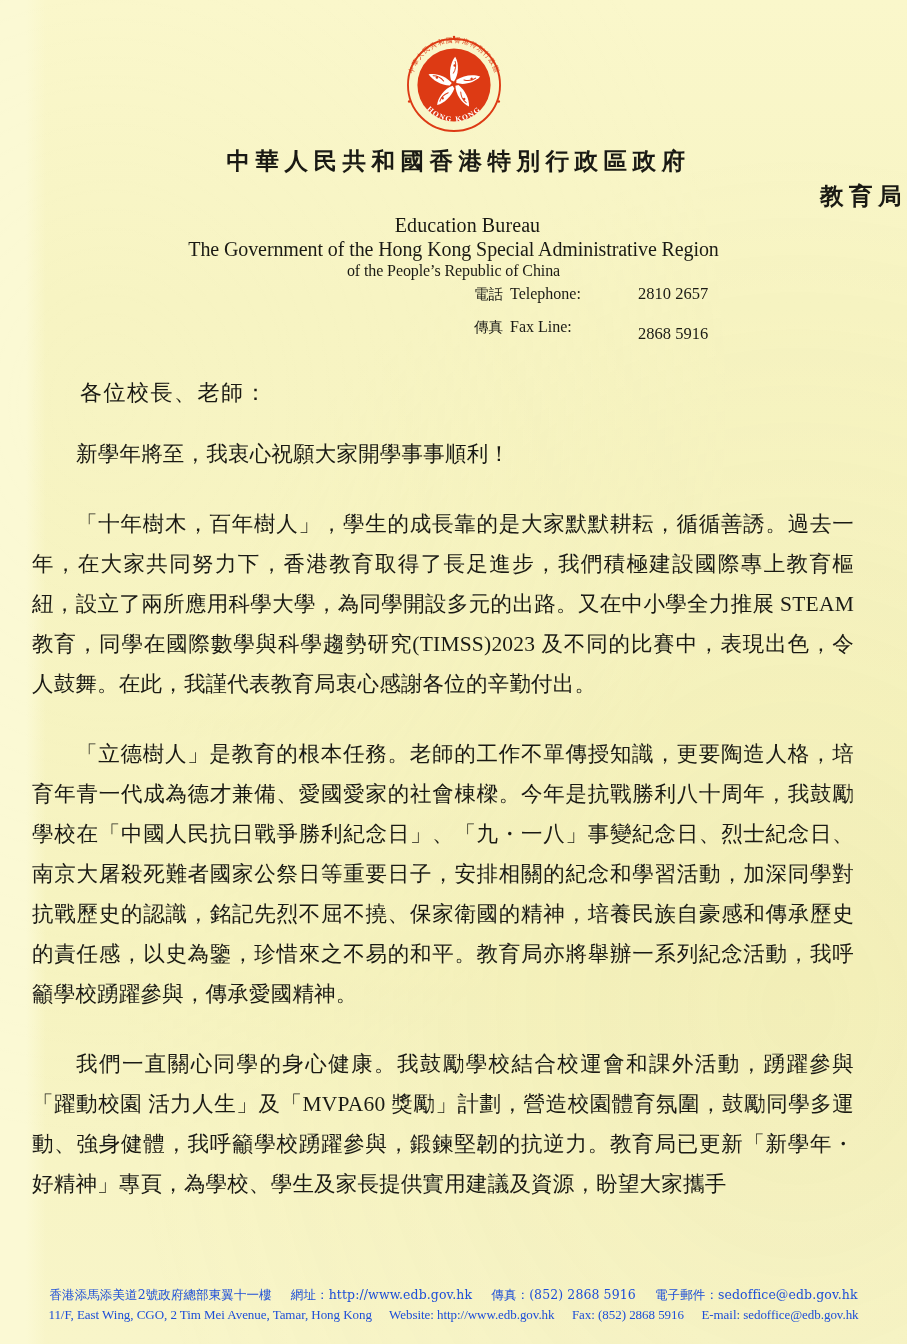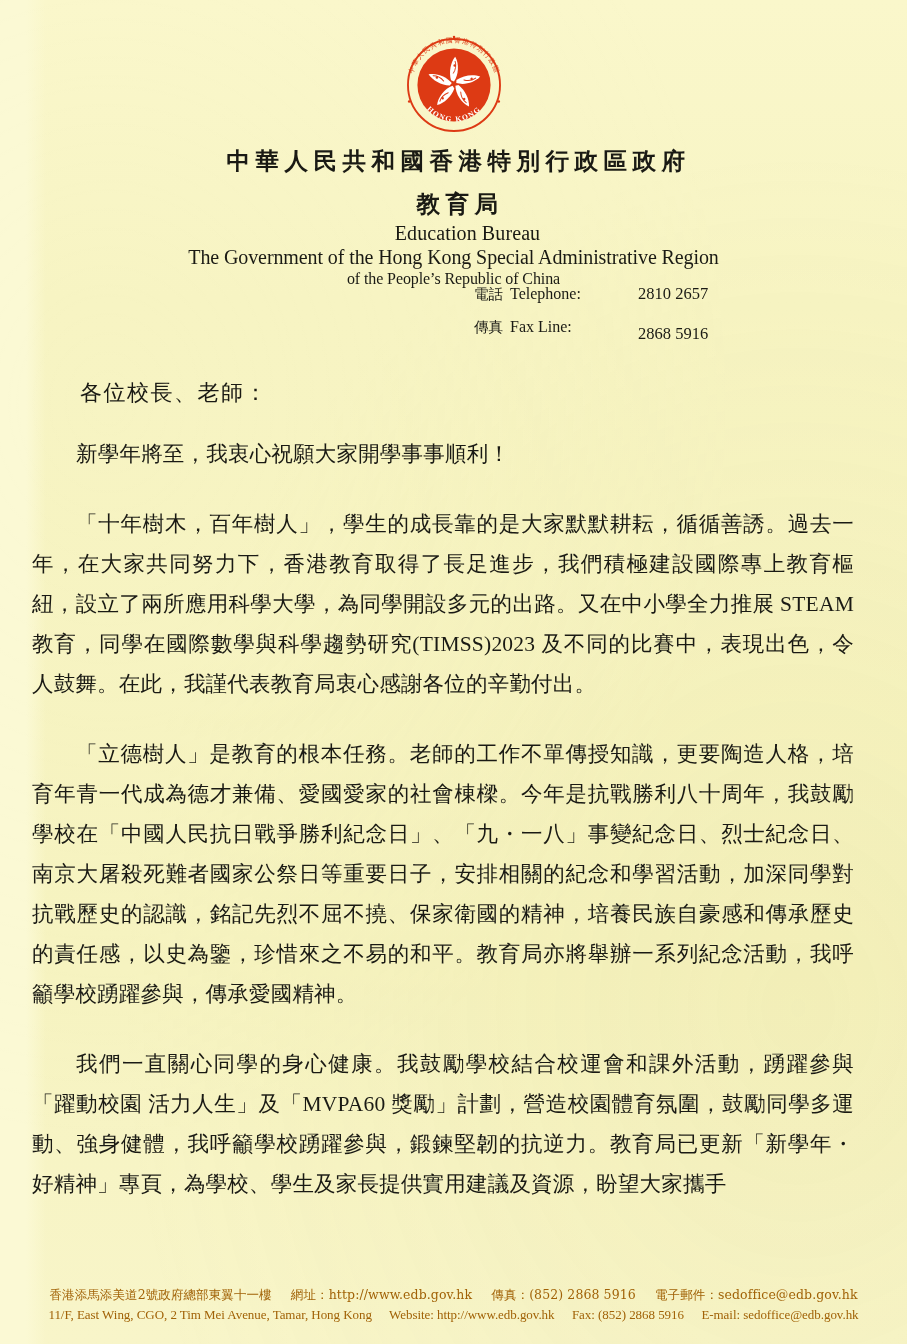--- a/index.html
+++ b/index.html
@@ -71,21 +71,22 @@
     font-weight: 700;
     font-family: "DejaVu Serif", "Liberation Serif", serif;
     padding-left: 10px;
   }
   .lh-zh2 {
     font-size: 23.5px;
     letter-spacing: 5.5px;
     font-weight: 700;
     font-family: "DejaVu Serif", "Liberation Serif", serif;
     padding-left: 13px;
-    margin-top: 16px;
+    margin-top: 8px;
+    text-align: right;
   }
   .lh-en1 {
     font-size: 20px;
     font-weight: 400;
     margin-top: 3px;
     letter-spacing: .1px;
     padding-left: 28px;
   }
   .lh-en2 {
     font-size: 20px;
@@ -172,21 +173,21 @@
   .body p:last-child { margin-bottom: 0; }
 
   
   .footer {
     position: absolute;
     left: 0;
     top: 1286px;
     width: 907px;
     text-align: center;
     line-height: 1.5;
-    color: #a16207;
+    color: #1d4ed8;
   }
   .footer-zh {
     font-size: 12.5px;
     font-family: "DejaVu Serif", "Liberation Serif", serif;
     white-space: nowrap;
     letter-spacing: .1px;
   }
   .footer-en {
     font-size: 13px;
     white-space: nowrap;

